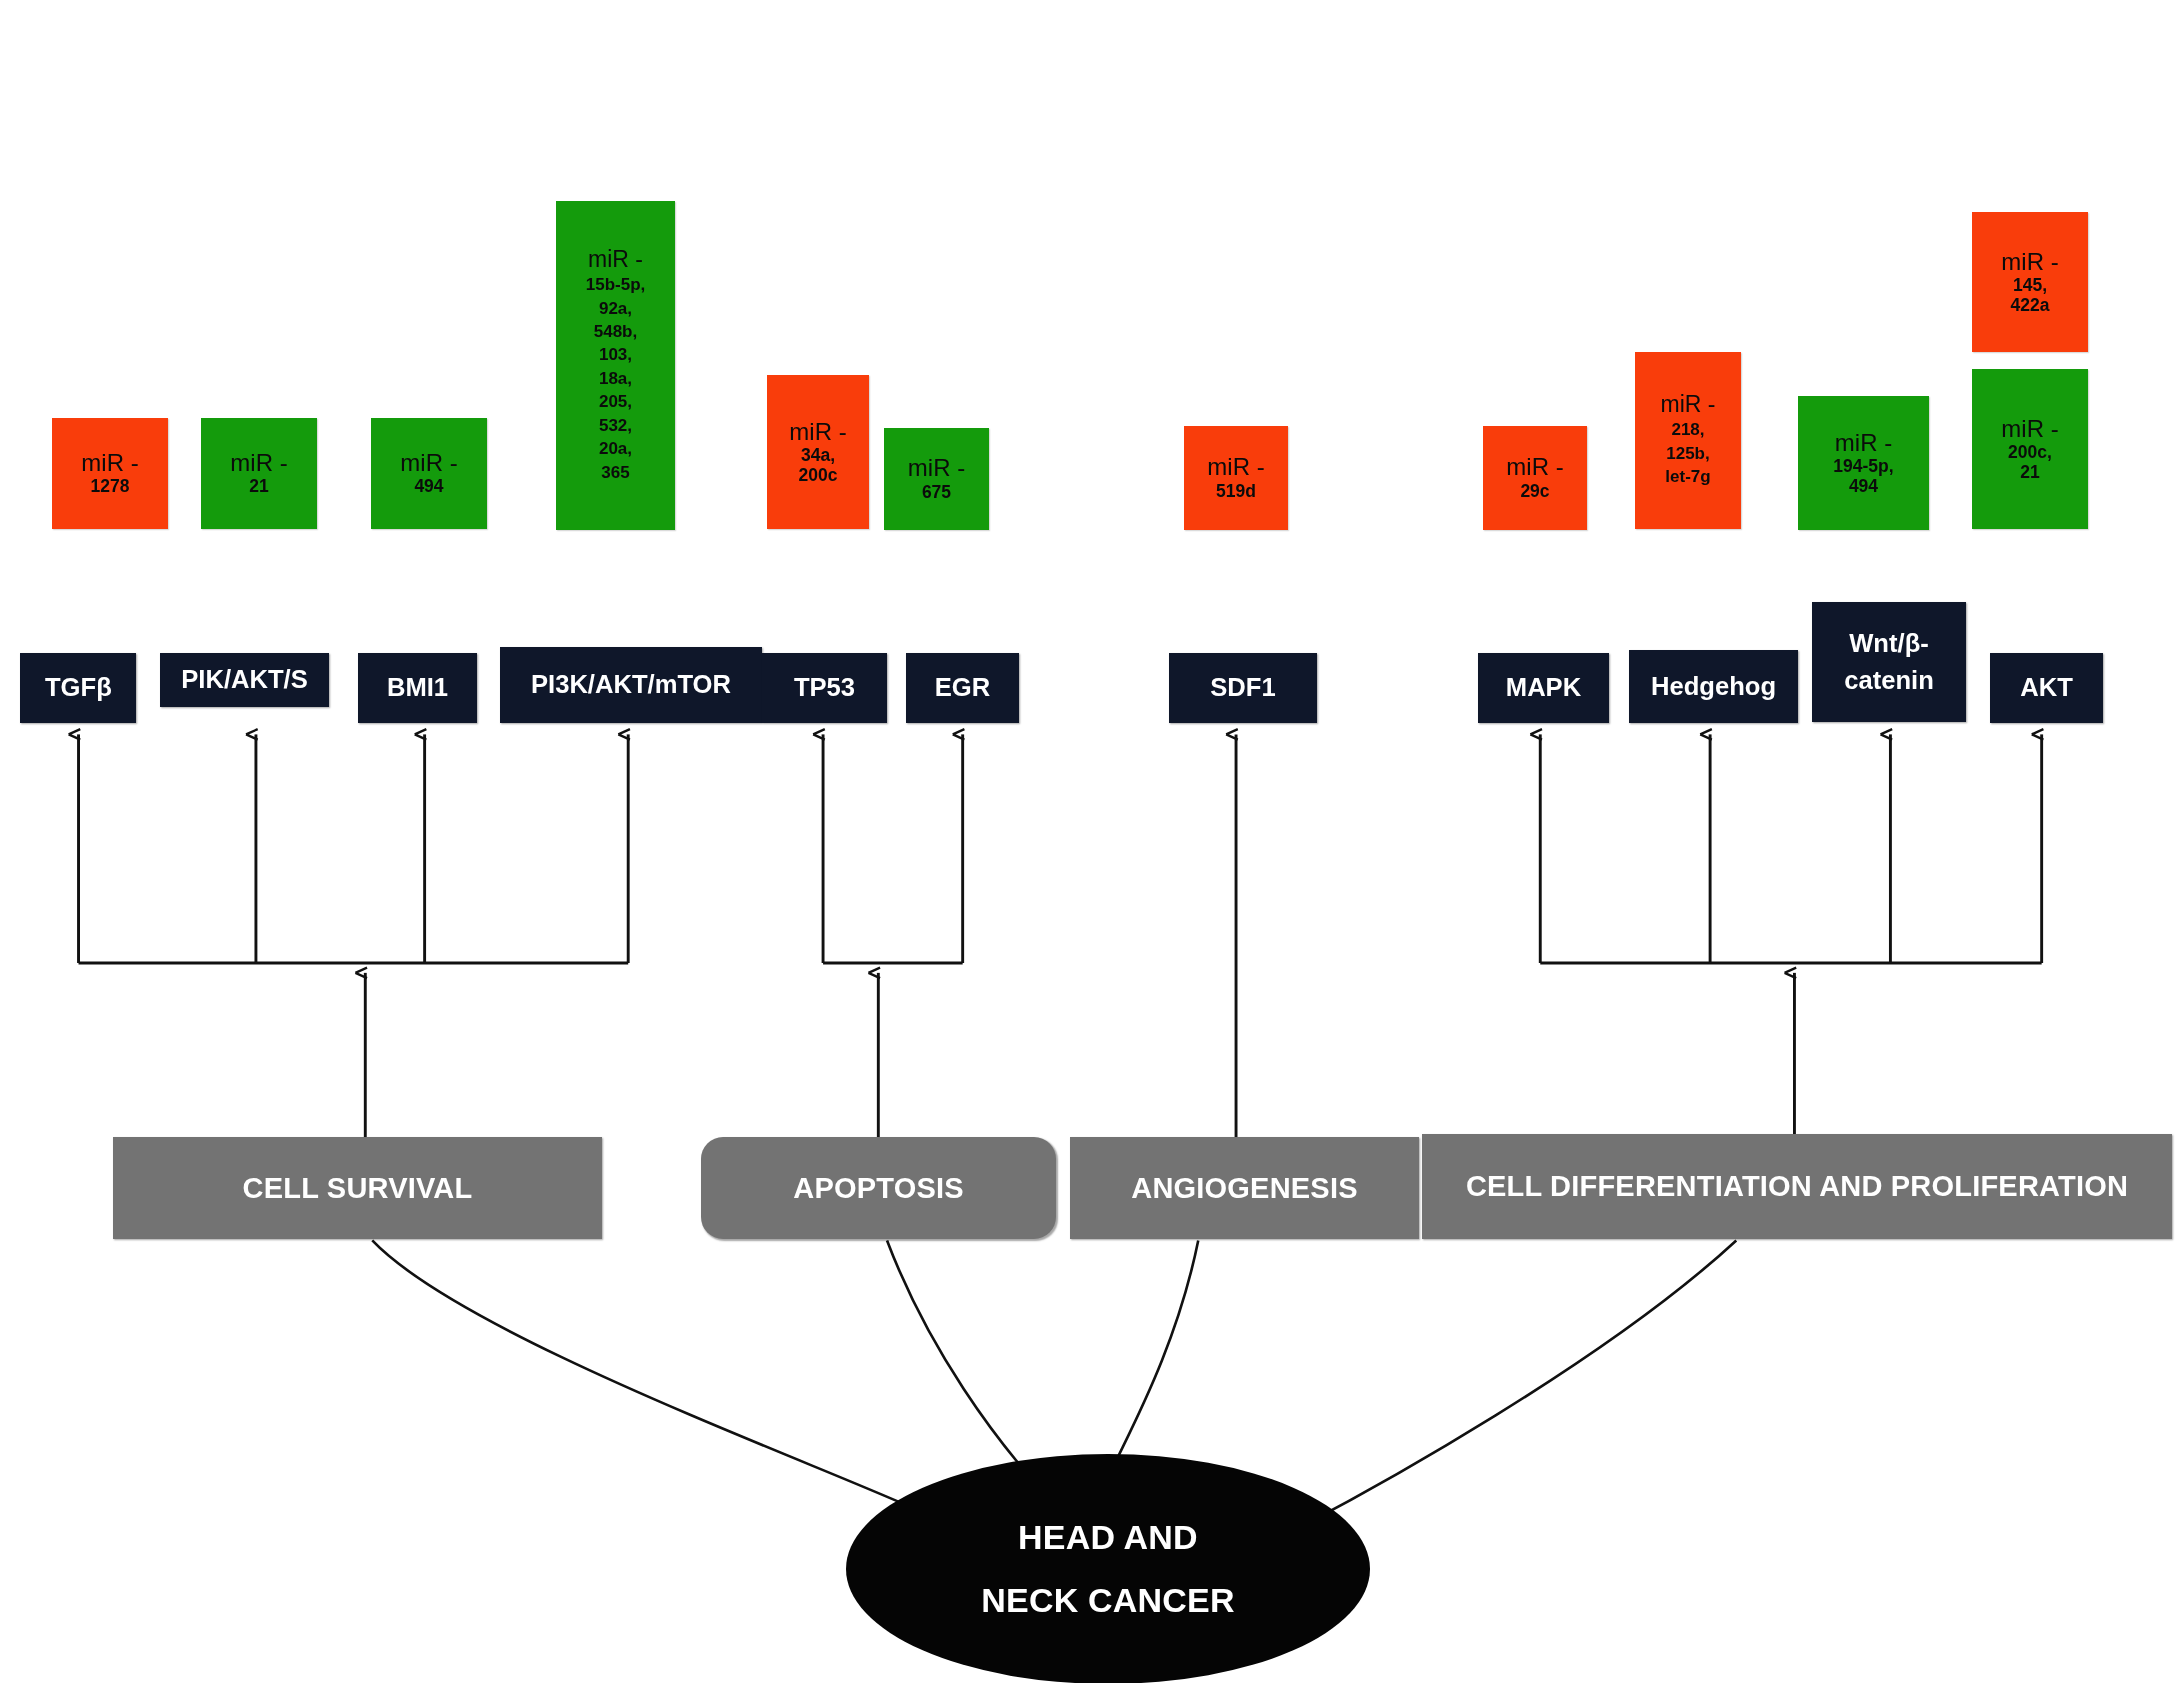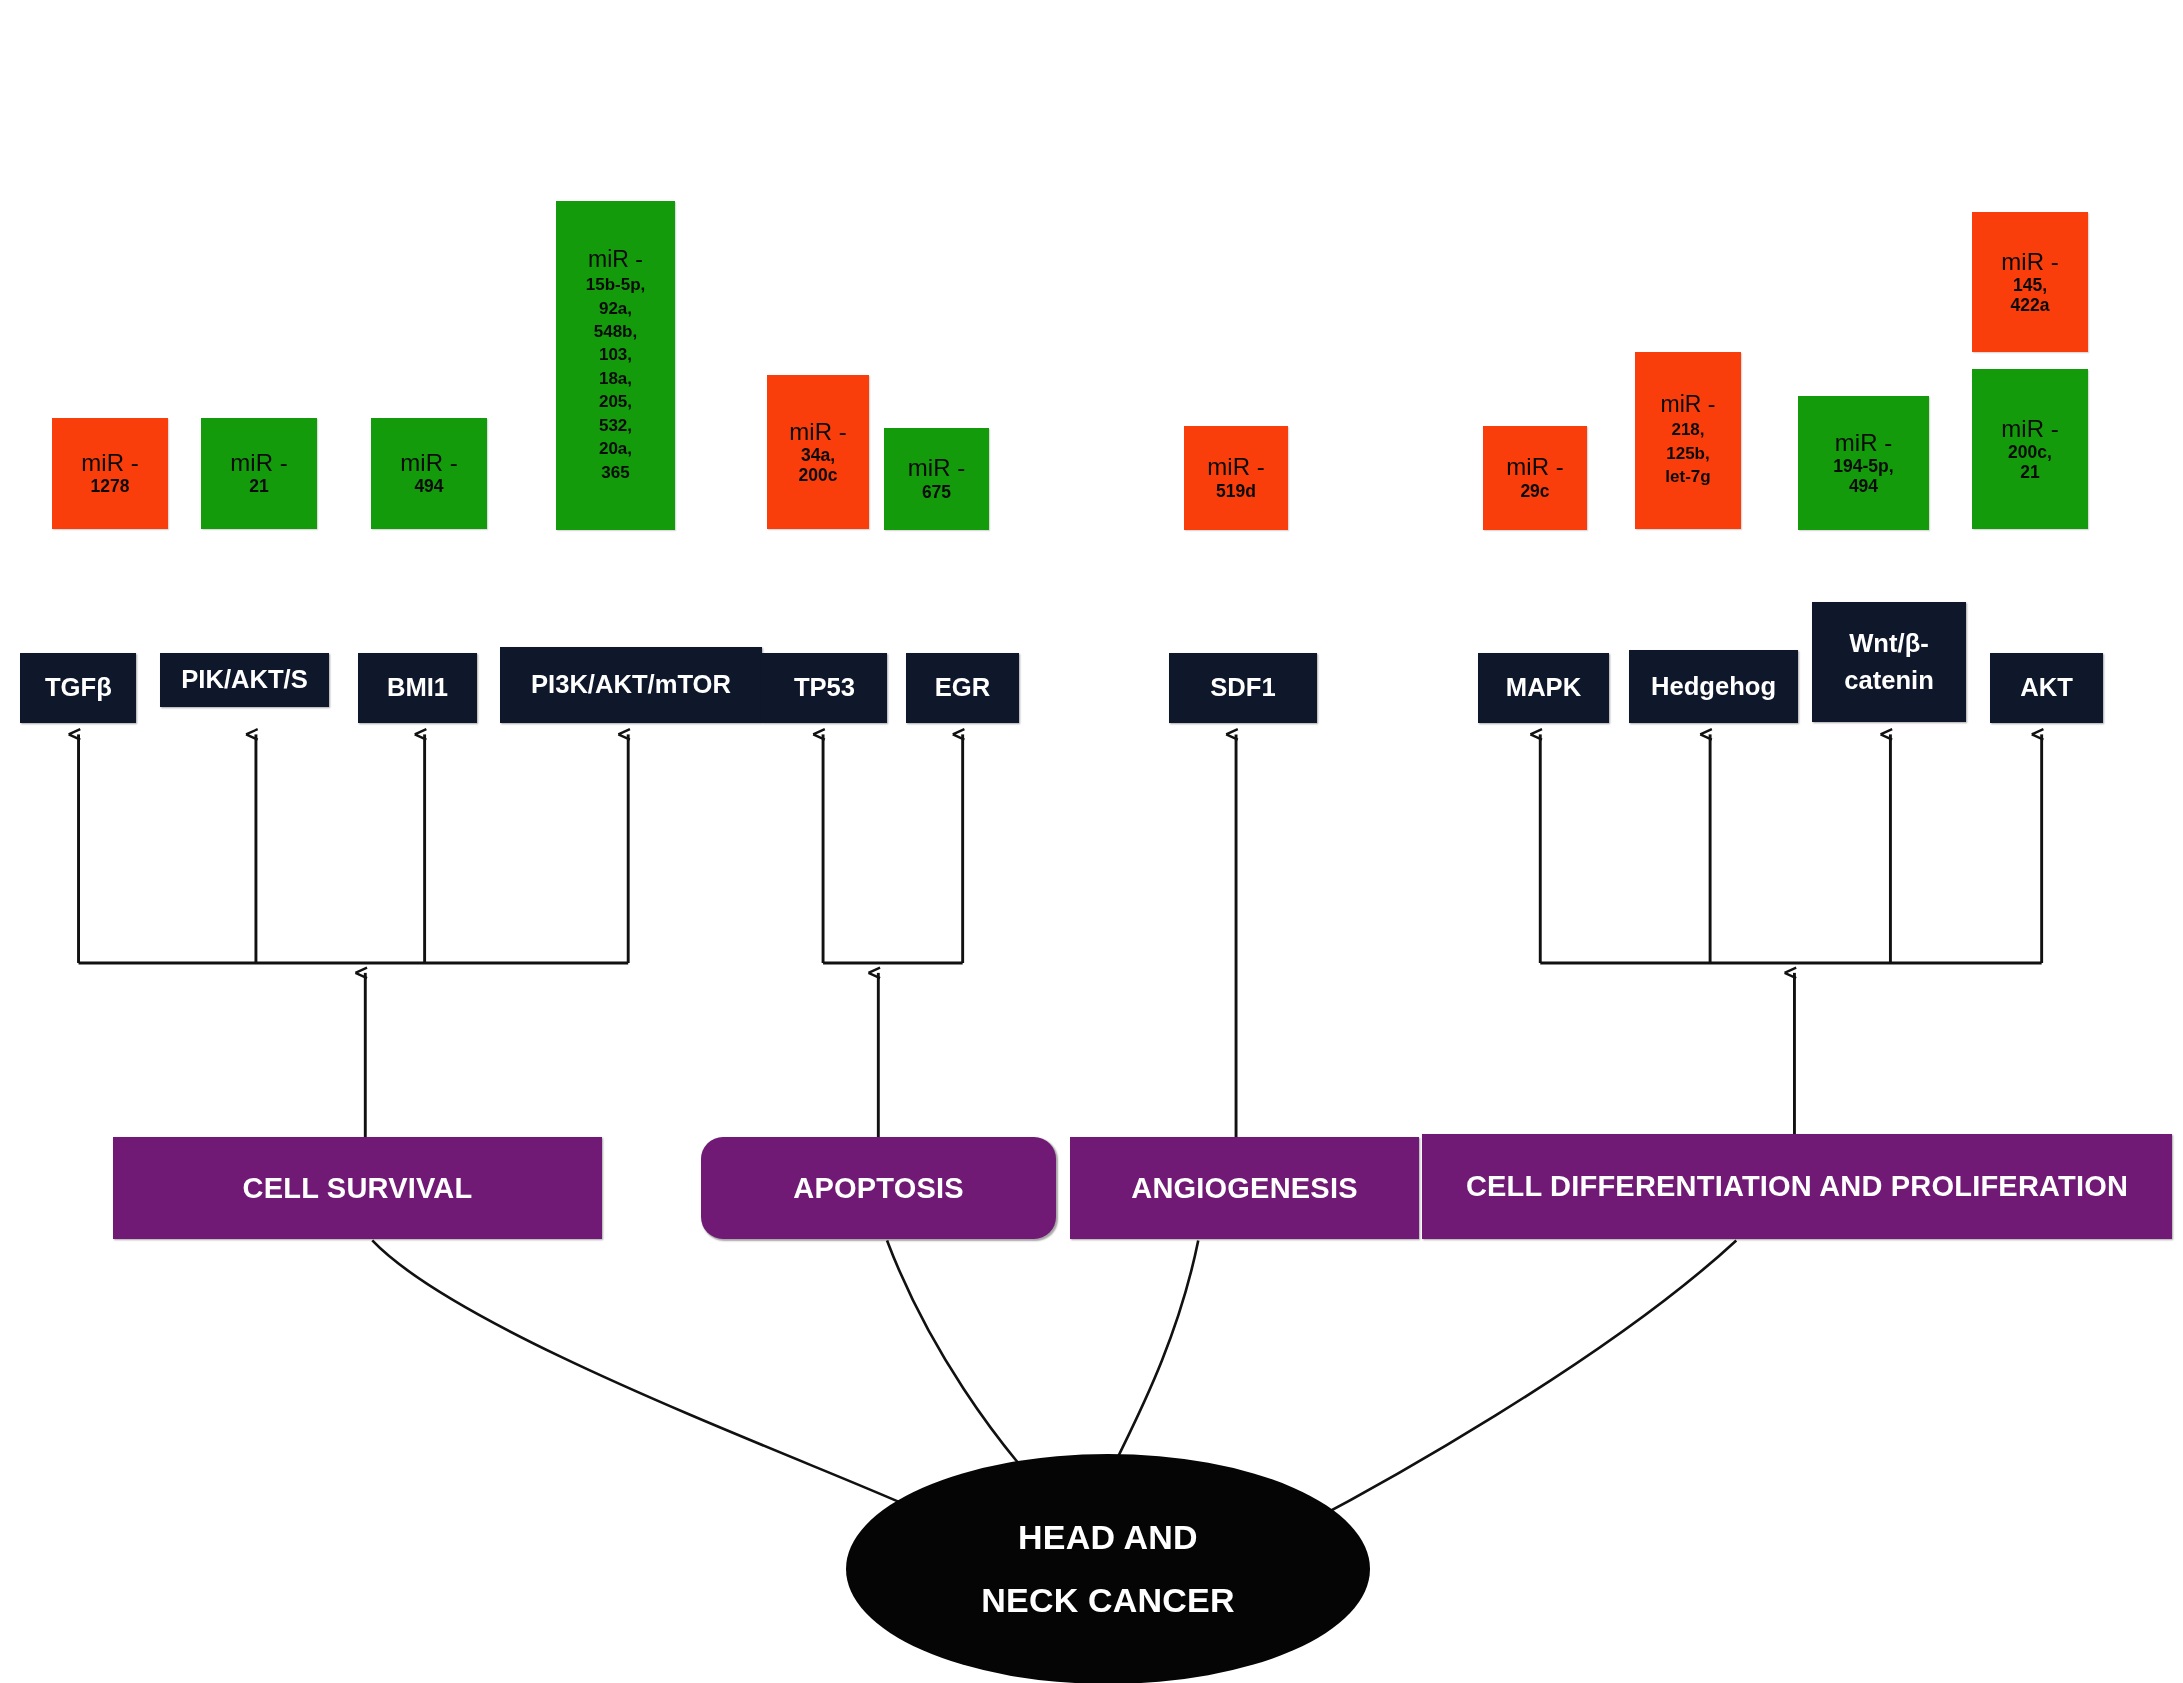--- a/index.html
+++ b/index.html
@@ -35,21 +35,21 @@
   .pbox{
     position:absolute;box-sizing:border-box;background:#0f172a;
     display:flex;align-items:center;justify-content:center;
     color:#ffffff;text-align:center;line-height:1.15;
     box-shadow:1.2px 1.2px 1.7px rgba(0,0,0,.35);
   }
   .pbox span{font-size:25.6px;font-weight:bold;}
   .pbox.two span{font-size:25.6px;line-height:1.45;}
 
   .cat{
-    position:absolute;box-sizing:border-box;background:#701a75;
+    position:absolute;box-sizing:border-box;background:#737373;
     display:flex;align-items:center;justify-content:center;
     color:#ffffff;text-align:center;
     box-shadow:1.2px 1.2px 1.7px rgba(0,0,0,.35);
   }
   .cat span{font-size:29px;font-weight:bold;letter-spacing:0.2px;}
 
   .ellipse{
     position:absolute;background:#050505;border-radius:50%;
     display:flex;flex-direction:column;align-items:center;justify-content:center;
     color:#fff;text-align:center;

